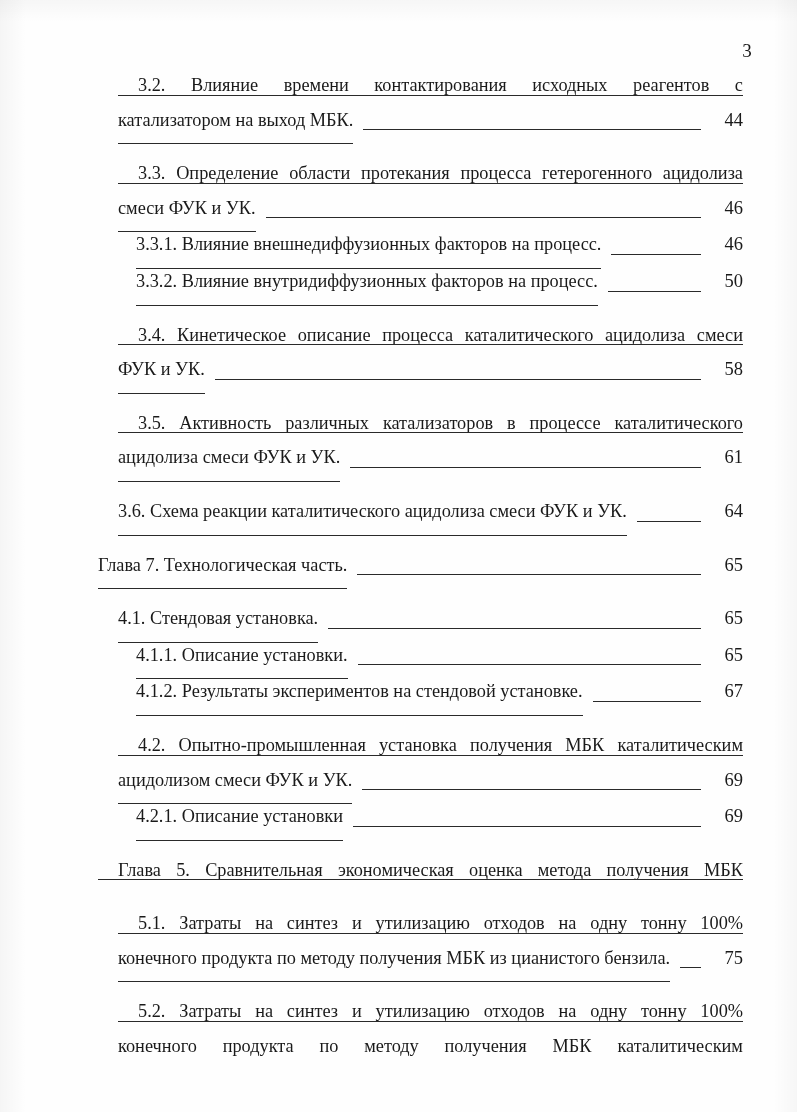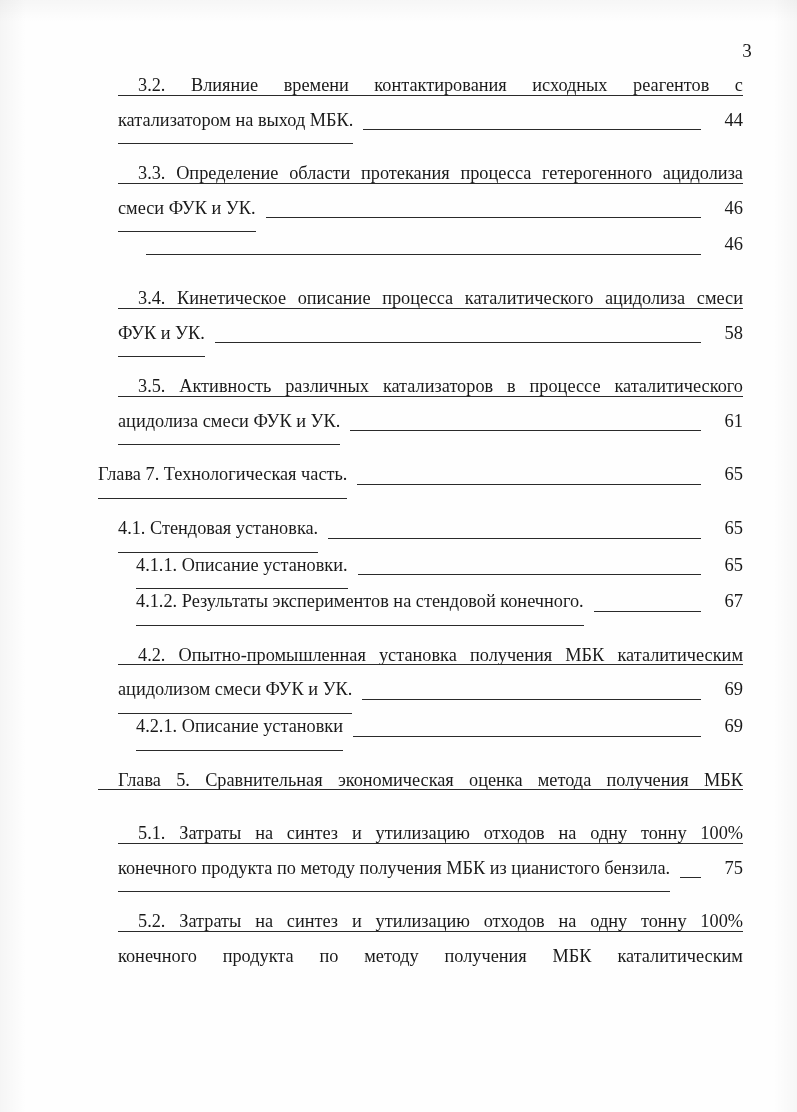--- a/index.html
+++ b/index.html
@@ -179,22 +179,32 @@
           <div class="lastline">
             <span class="txt">смеси ФУК и УК.</span>
             <span class="leader"></span>
             <span class="pageno">46</span>
           </div>
         </div>
       </div>
       <div class="entry lvl-2 gap-sm">
         <div class="lines">
           <div class="lastline">
+            <span class="txt">3.3.1. Влияние внешнедиффузионных факторов на процесс.</span>
             <span class="leader"></span>
             <span class="pageno">46</span>
+          </div>
+        </div>
+      </div>
+      <div class="entry lvl-2 gap-sm">
+        <div class="lines">
+          <div class="lastline">
+            <span class="txt">3.3.2. Влияние внутридиффузионных факторов на процесс.</span>
+            <span class="leader"></span>
+            <span class="pageno">50</span>
           </div>
         </div>
       </div>
       <div class="entry lvl-1 gap-lg">
         <div class="lines">
           <div class="ln just" style="padding-left: 20px;">
             <span class="w">3.4.</span>
             <span class="w">Кинетическое</span>
             <span class="w">описание</span>
             <span class="w">процесса</span>
@@ -222,20 +232,29 @@
             <span class="w">каталитического</span>
             <span class="rule"></span>
           </div>
           <div class="lastline">
             <span class="txt">ацидолиза смеси ФУК и УК.</span>
             <span class="leader"></span>
             <span class="pageno">61</span>
           </div>
         </div>
       </div>
+      <div class="entry lvl-1 gap-lg">
+        <div class="lines">
+          <div class="lastline">
+            <span class="txt">3.6. Схема реакции каталитического ацидолиза смеси ФУК и УК.</span>
+            <span class="leader"></span>
+            <span class="pageno">64</span>
+          </div>
+        </div>
+      </div>
       <div class="entry lvl-0 gap-lg">
         <div class="lines">
           <div class="lastline">
             <span class="txt">Глава 7. Технологическая часть.</span>
             <span class="leader"></span>
             <span class="pageno">65</span>
           </div>
         </div>
       </div>
       <div class="entry lvl-1 gap-lg">
@@ -252,21 +271,21 @@
           <div class="lastline">
             <span class="txt">4.1.1. Описание установки.</span>
             <span class="leader"></span>
             <span class="pageno">65</span>
           </div>
         </div>
       </div>
       <div class="entry lvl-2 gap-sm">
         <div class="lines">
           <div class="lastline">
-            <span class="txt">4.1.2. Результаты экспериментов на стендовой конечного.</span>
+            <span class="txt">4.1.2. Результаты экспериментов на стендовой установке.</span>
             <span class="leader"></span>
             <span class="pageno">67</span>
           </div>
         </div>
       </div>
       <div class="entry lvl-1 gap-lg">
         <div class="lines">
           <div class="ln just" style="padding-left: 20px;">
             <span class="w">4.2.</span>
             <span class="w">Опытно-промышленная</span>

